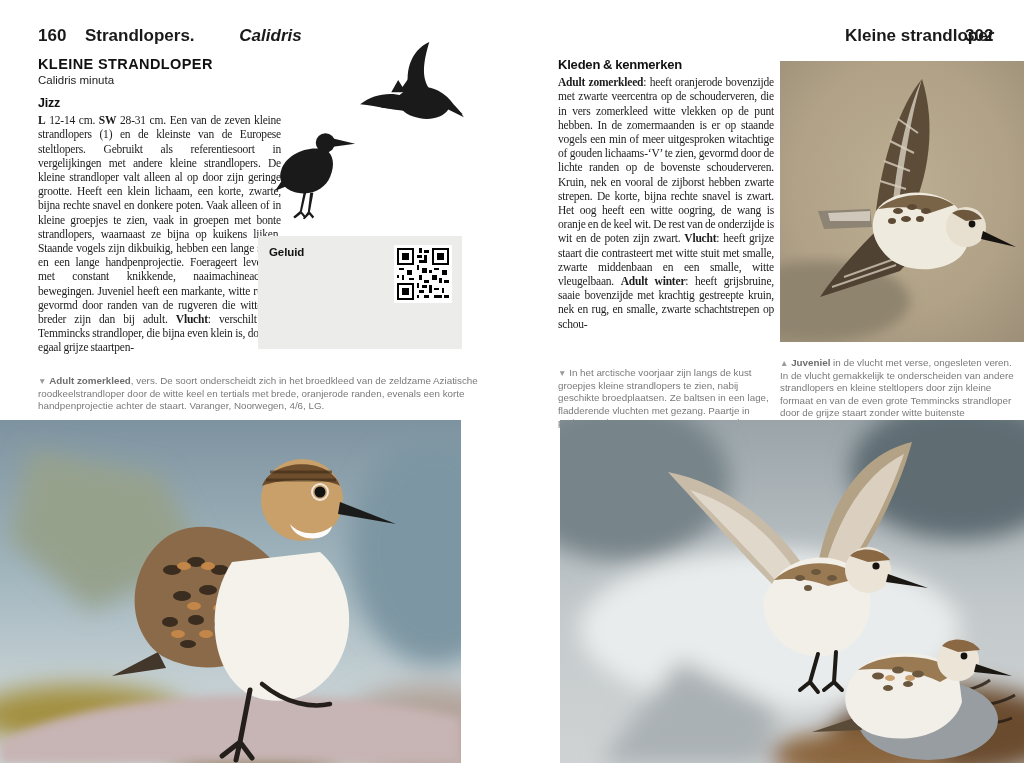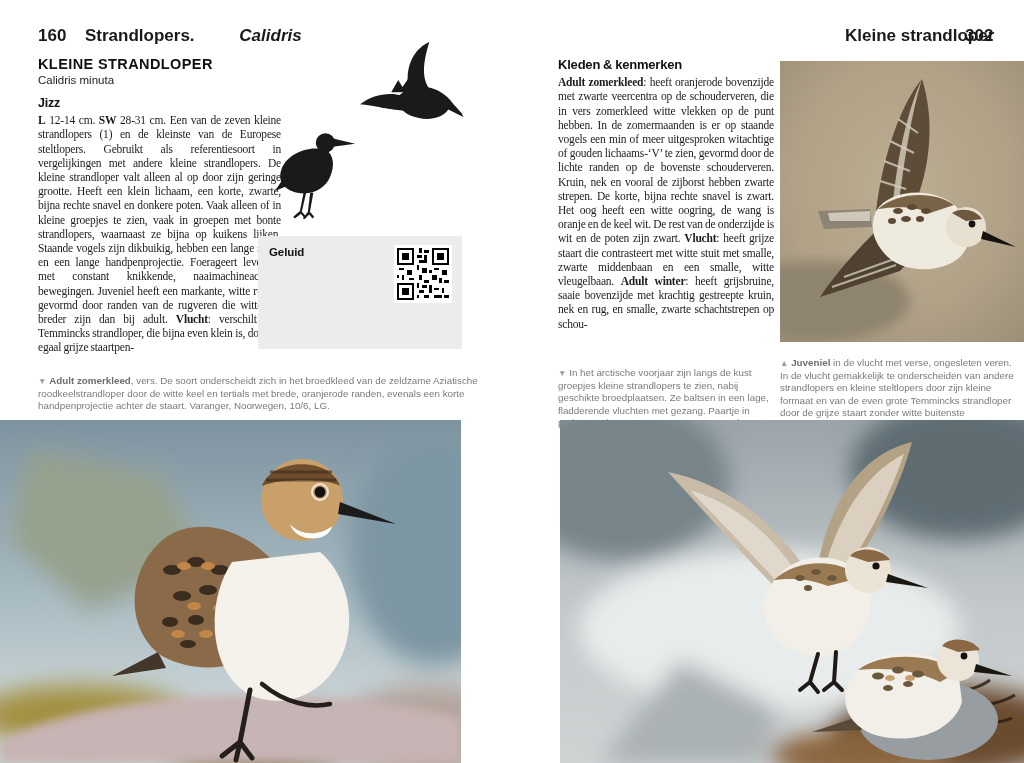--- a/index.html
+++ b/index.html
@@ -144,21 +144,21 @@
           <rect x="15" y="19" width="3" height="1"></rect>
         <rect x="19" y="19" width="2" height="1"></rect>
           <rect x="8" y="19" width="1" height="1"></rect>
       </g>
     </svg>
     <div class="shead">Geluid</div>
   </div>
 
   <div class="caption" id="cap-left">
     <span class="tri">▼</span>
-    <span class="b">Adult zomerkleed</span><span>, vers. De soort onderscheidt zich in het broedkleed van de zeldzame Aziatische roodkeelstrandloper door de witte keel en tertials met brede, oranjerode randen, evenals een korte handpenprojectie achter de staart. Varanger, Noorwegen, 10/6, LG.</span>
+    <span class="b">Adult zomerkleed</span><span>, vers. De soort onderscheidt zich in het broedkleed van de zeldzame Aziatische roodkeelstrandloper door de witte keel en tertials met brede, oranjerode randen, evenals een korte handpenprojectie achter de staart. Varanger, Noorwegen, 4/6, LG.</span>
   </div>
 
   <div class="bodycol" id="right-col">
     <div class="sechead sanshead">Kleden &amp; kenmerken</div>
     <p><span class="b">Adult zomerkleed</span><span>: heeft oranjerode bovenzijde met zwarte veercentra op de schouderveren, die in vers zomerkleed witte vlekken op de punt hebben. In de zomermaanden is er op staande vogels een min of meer uitgesproken witachtige of gouden lichaams-‘V’ te zien, gevormd door de lichte randen op de bovenste schouderveren. Kruin, nek en vooral de zijborst hebben zwarte strepen. De korte, bijna rechte snavel is zwart. Het oog heeft een witte oogring, de wang is oranje en de keel wit. De rest van de onderzijde is wit en de poten zijn zwart. </span><span class="b">Vlucht</span><span>: heeft grijze staart die contrasteert met witte stuit met smalle, zwarte middenbaan en een smalle, witte vleugelbaan. </span><span class="b">Adult winter</span><span>: heeft grijsbruine, saaie bovenzijde met krachtig gestreepte kruin, nek en rug, en smalle, zwarte schachtstrepen op schou-</span></p>
   </div>
 
   <div class="caption" id="cap-mid">
     <span class="tri">▼</span>
     <span>In het arctische voorjaar zijn langs de kust groepjes kleine strandlopers te zien, nabij geschikte broedplaatsen. Ze baltsen in een lage, fladderende vluchten met gezang. Paartje in paringspoging. Varanger, Noorwegen. 10/6, LG.</span>

